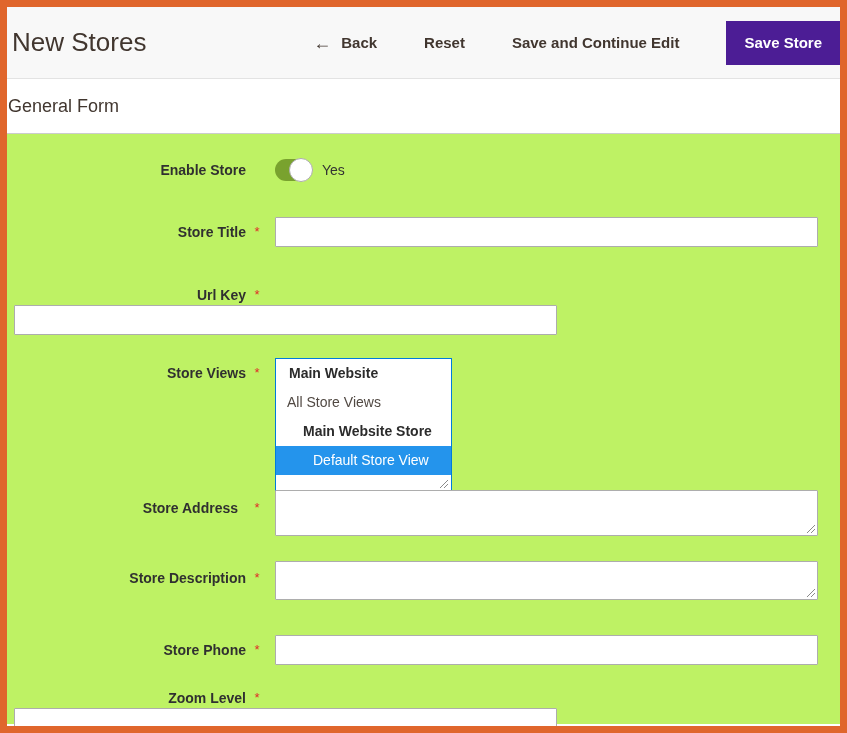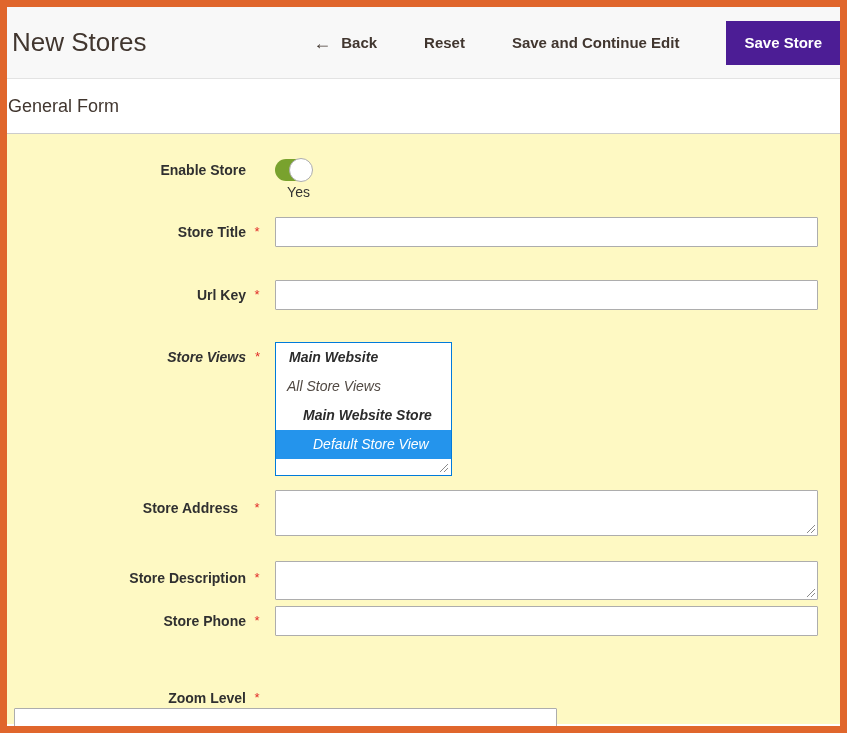--- a/index.html
+++ b/index.html
@@ -31,21 +31,21 @@
   }
 
   
   .section-head {
     height:55px; border-bottom:1px solid #ccc; display:flex; align-items:center;
     padding-left:1px; background:#fff;
   }
   .section-title { font-size:18px; font-weight:400; color:#41362f; }
 
   
-  .form-area { position:relative; height:590px; background:#fef9c3; }
+  .form-area { position:relative; height:590px; background:#bef264; }
   .row { position:absolute; left:0; width:100%; display:flex; align-items:flex-start; }
   .label-col {
     width:261px; display:flex; justify-content:flex-end; flex-shrink:0;
   }
   .f-label { font-size:14px; font-weight:600; color:#303030; line-height:20px; white-space:nowrap; }
   .req { color:#e02b27; font-size:13px; line-height:20px; width:22px; text-align:center; }
   .req.hidden { visibility:hidden; }
   .field-col { margin-left:7px; position:relative; }
 
   .text-input {
@@ -56,21 +56,21 @@
   .text-area {
     display:block; width:543px; border:1px solid #adadad; border-radius:1px;
     background:#fff; font-size:14px; color:#303030; padding:5px 9px;
     font-family:inherit; resize:none; overflow:hidden;
   }
   .ta-address { height:46px; }
   .ta-desc { height:39px; }
   .resize-handle { position:absolute; right:2px; bottom:2px; }
 
   
-  .toggle-row-field { display:flex; align-items:center; padding-top:3px;flex-direction:column; }
+  .toggle-row-field { display:flex; align-items:center; padding-top:3px; }
   .toggle {
     position:relative; width:37px; height:22px; border-radius:11px;
     background:#79a22e; cursor:pointer; flex-shrink:0;
   }
   .toggle-knob {
     position:absolute; top:-1px; right:-1px; width:24px; height:24px;
     border-radius:50%; background:#fff; border:1px solid #adadad;
   }
   .toggle-value { margin-left:10px; font-size:14px; color:#333; line-height:22px; }
 
@@ -82,25 +82,25 @@
   .ms-option { height:29px; line-height:29px; font-size:14px; color:#333; white-space:nowrap; }
   .ms-opt-0 { padding-left:11px; color:#514943; }
   .ms-opt-1 { padding-left:13px; font-weight:700; color:#2b2b2b; }
   .ms-opt-2 { padding-left:27px; font-weight:700; color:#2b2b2b; }
   .ms-opt-3 { padding-left:37px; background:#2494ec; color:#fff; }
   .ms-handle { position:absolute; right:2px; bottom:2px; }
 
   
   .row-enable  { top:22px; }
   .row-title   { top:83px; }
-  .row-urlkey  { top:146px; }
-  .row-views   { top:208px;font-style:italic; }
+  .row-urlkey  { top:146px;flex-direction:column; }
+  .row-views   { top:224px; }
   .row-address { top:356px; }
   .row-desc    { top:427px; }
-  .row-phone   { top:472px; }
+  .row-phone   { top:501px; }
   .row-zoom    { top:548px;flex-direction:column; }
 
   .pt4 { padding-top:4px; } .pt5 { padding-top:5px; }
   .pt6 { padding-top:6px; } .pt7 { padding-top:7px; } .pt8 { padding-top:8px;gap:8px; }
 </style>
 </head>
 <body>
 
 <div class="page">
 

